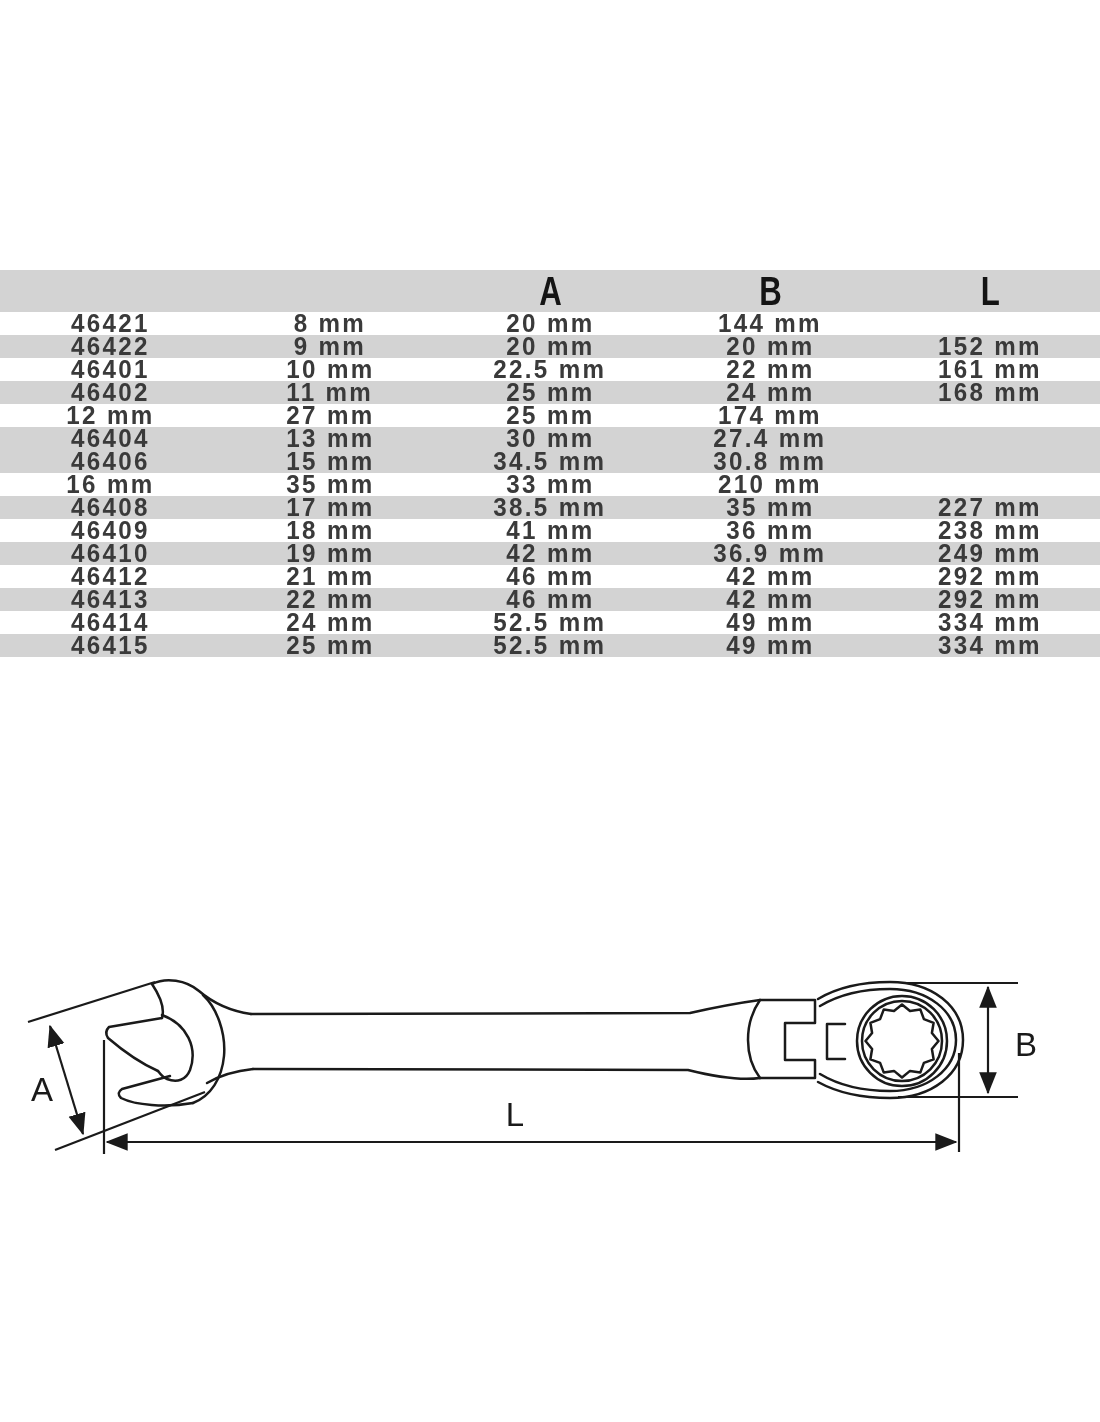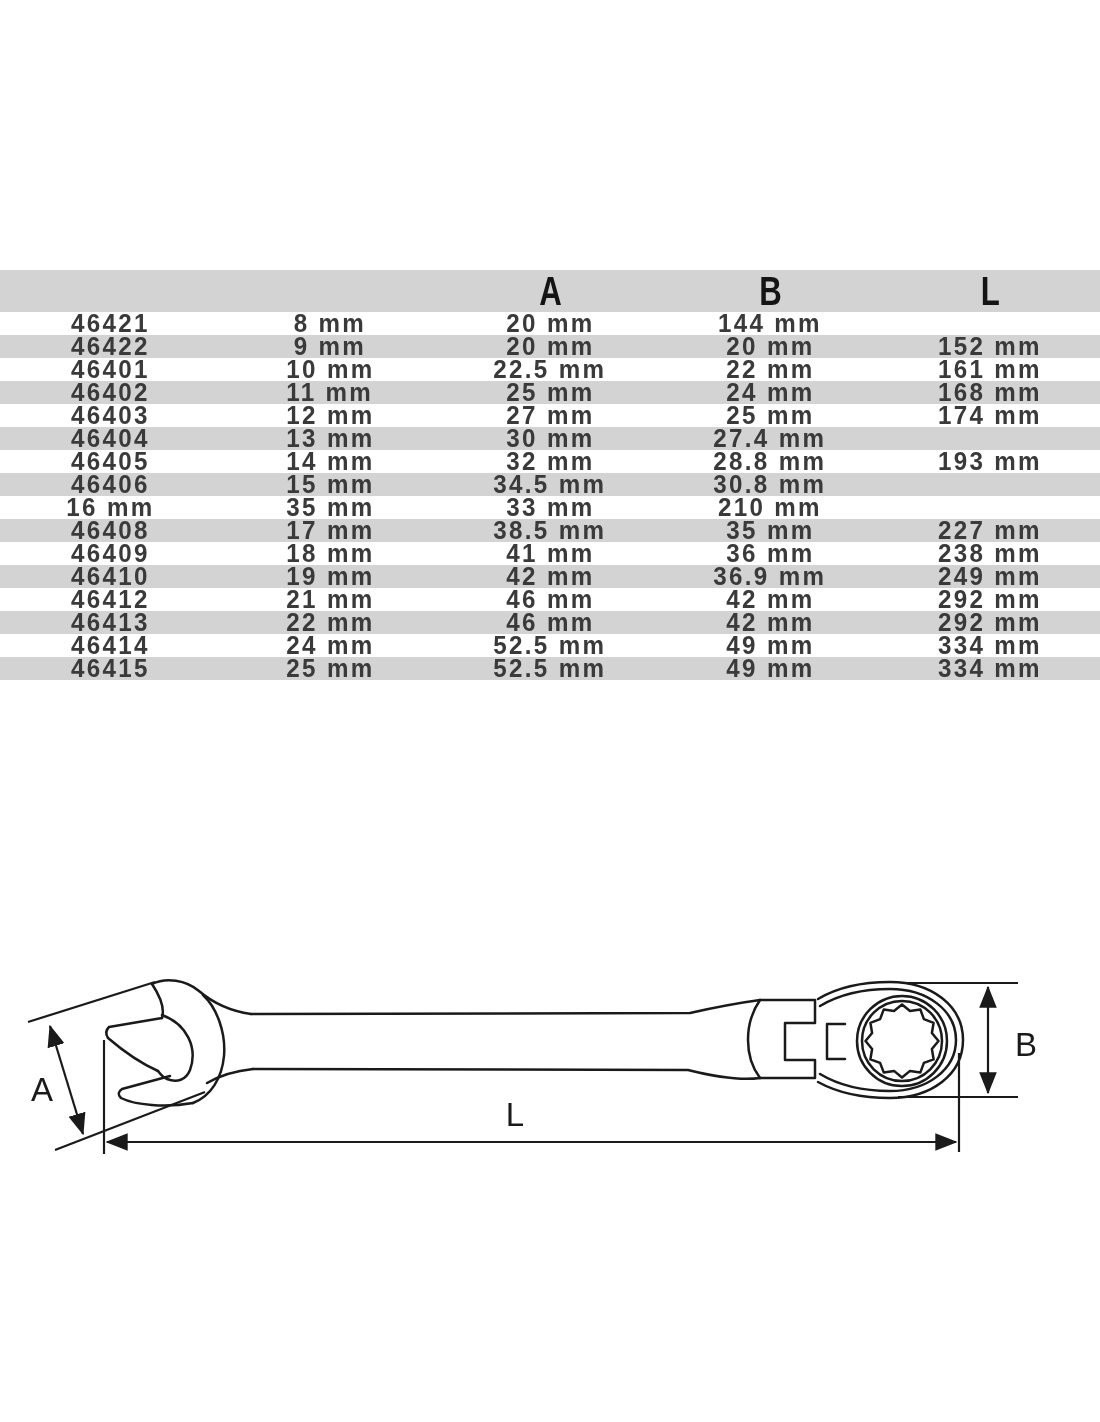--- a/index.html
+++ b/index.html
@@ -107,23 +107,20 @@
         </div>
         <div class="tcell">
           <span class="ctext">24 mm</span>
         </div>
         <div class="tcell">
           <span class="ctext">168 mm</span>
         </div>
       </div>
       <div class="trow">
         <div class="tcell">
-          <span class="ctext">46403</span>
-        </div>
-        <div class="tcell">
           <span class="ctext">12 mm</span>
         </div>
         <div class="tcell">
           <span class="ctext">27 mm</span>
         </div>
         <div class="tcell">
           <span class="ctext">25 mm</span>
         </div>
         <div class="tcell">
           <span class="ctext">174 mm</span>
@@ -134,37 +131,20 @@
           <span class="ctext">46404</span>
         </div>
         <div class="tcell">
           <span class="ctext">13 mm</span>
         </div>
         <div class="tcell">
           <span class="ctext">30 mm</span>
         </div>
         <div class="tcell">
           <span class="ctext">27.4 mm</span>
-        </div>
-      </div>
-      <div class="trow">
-        <div class="tcell">
-          <span class="ctext">46405</span>
-        </div>
-        <div class="tcell">
-          <span class="ctext">14 mm</span>
-        </div>
-        <div class="tcell">
-          <span class="ctext">32 mm</span>
-        </div>
-        <div class="tcell">
-          <span class="ctext">28.8 mm</span>
-        </div>
-        <div class="tcell">
-          <span class="ctext">193 mm</span>
         </div>
       </div>
       <div class="trow alt">
         <div class="tcell">
           <span class="ctext">46406</span>
         </div>
         <div class="tcell">
           <span class="ctext">15 mm</span>
         </div>
         <div class="tcell">

